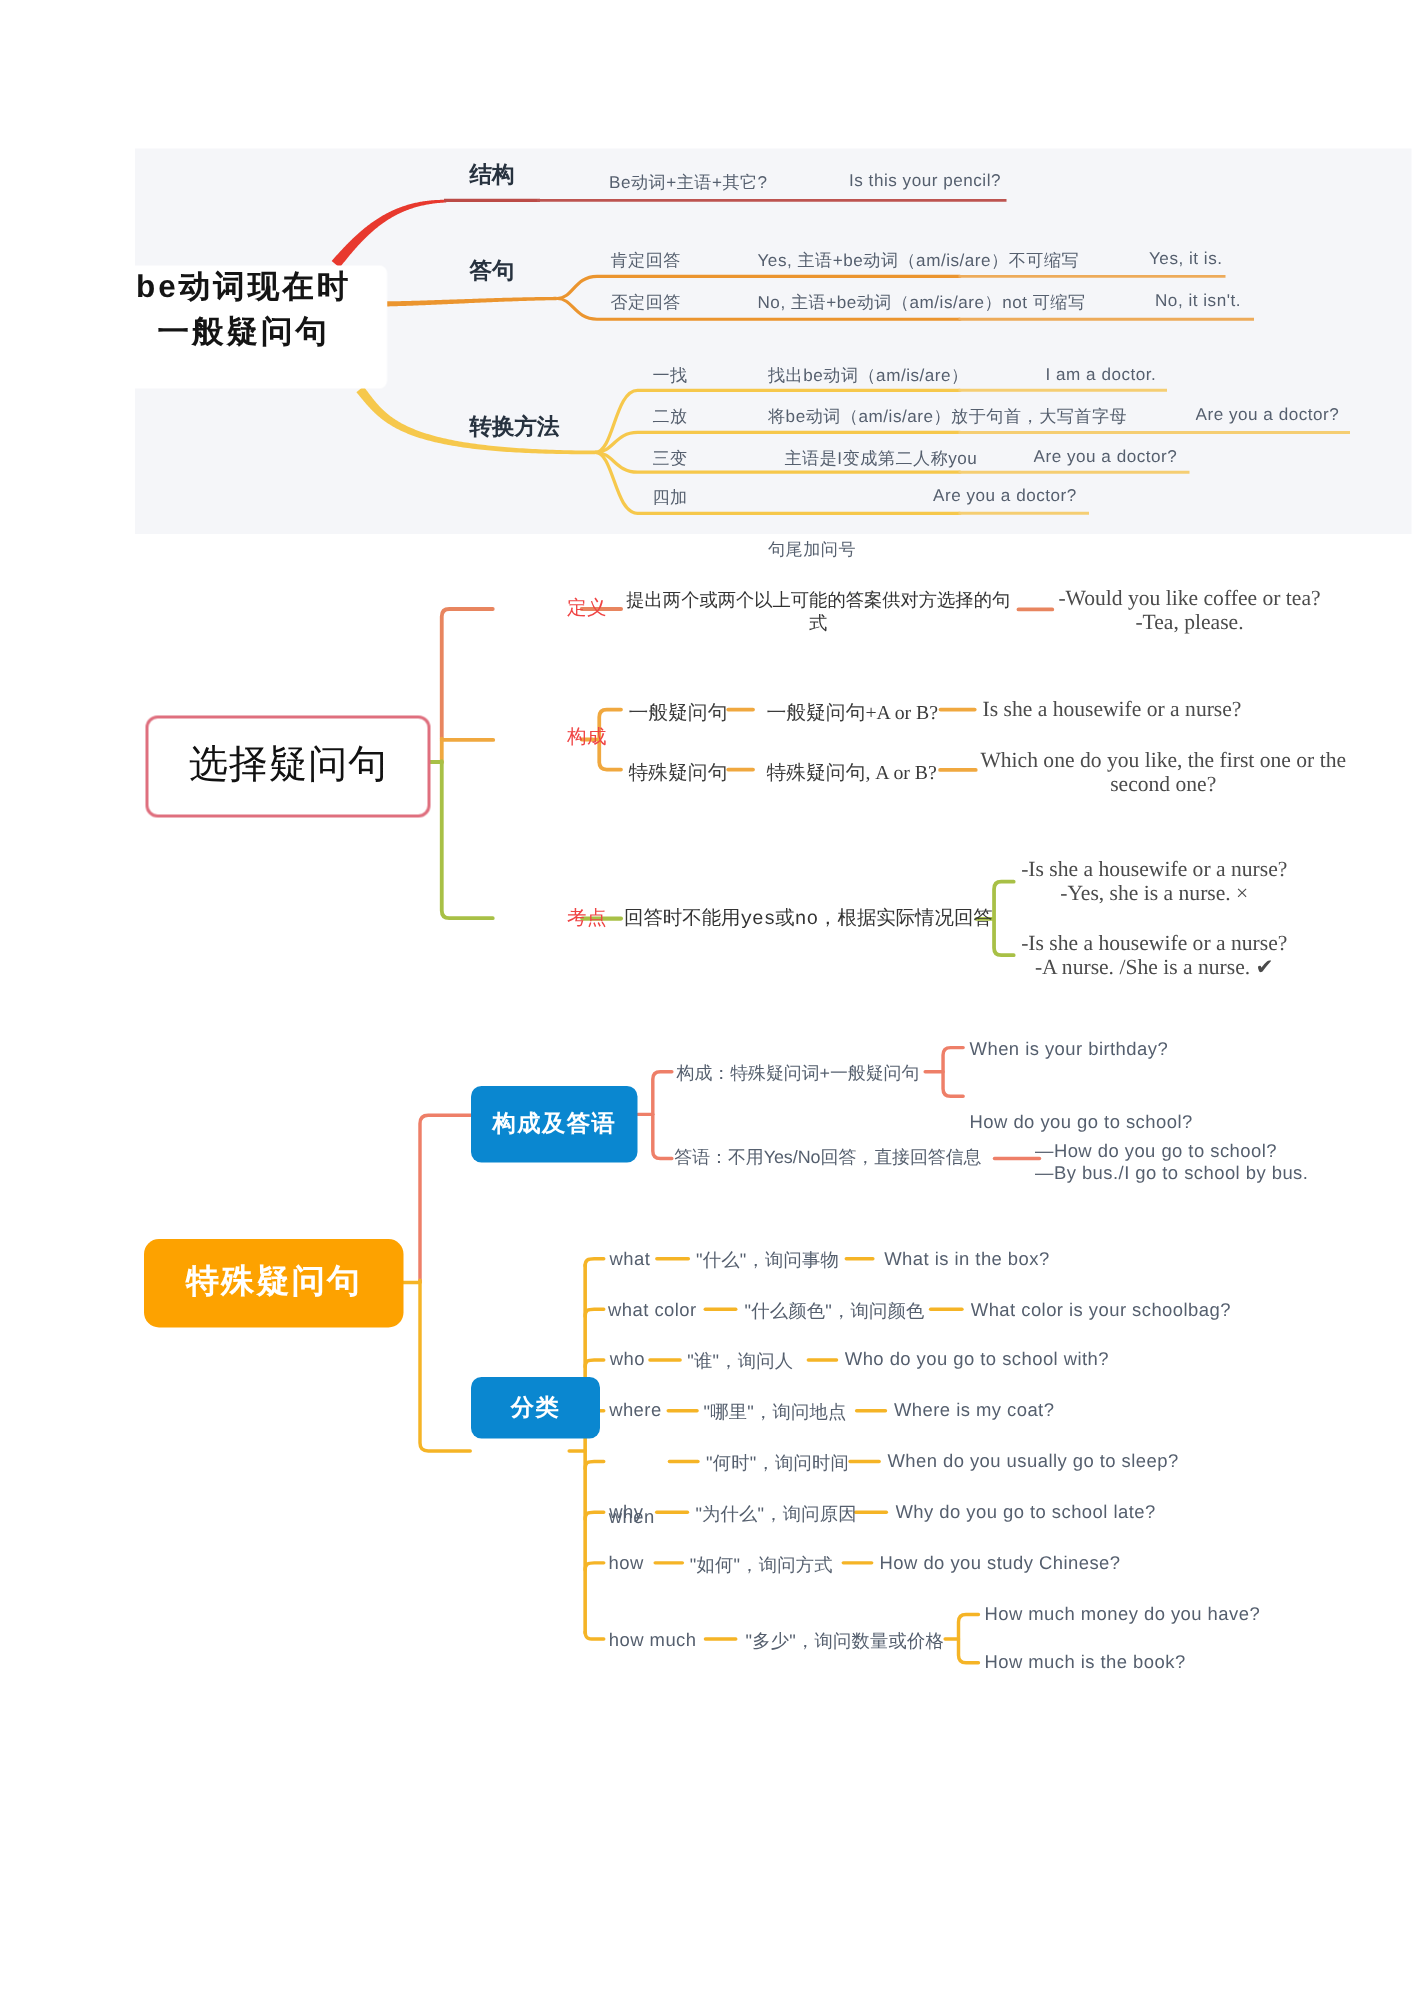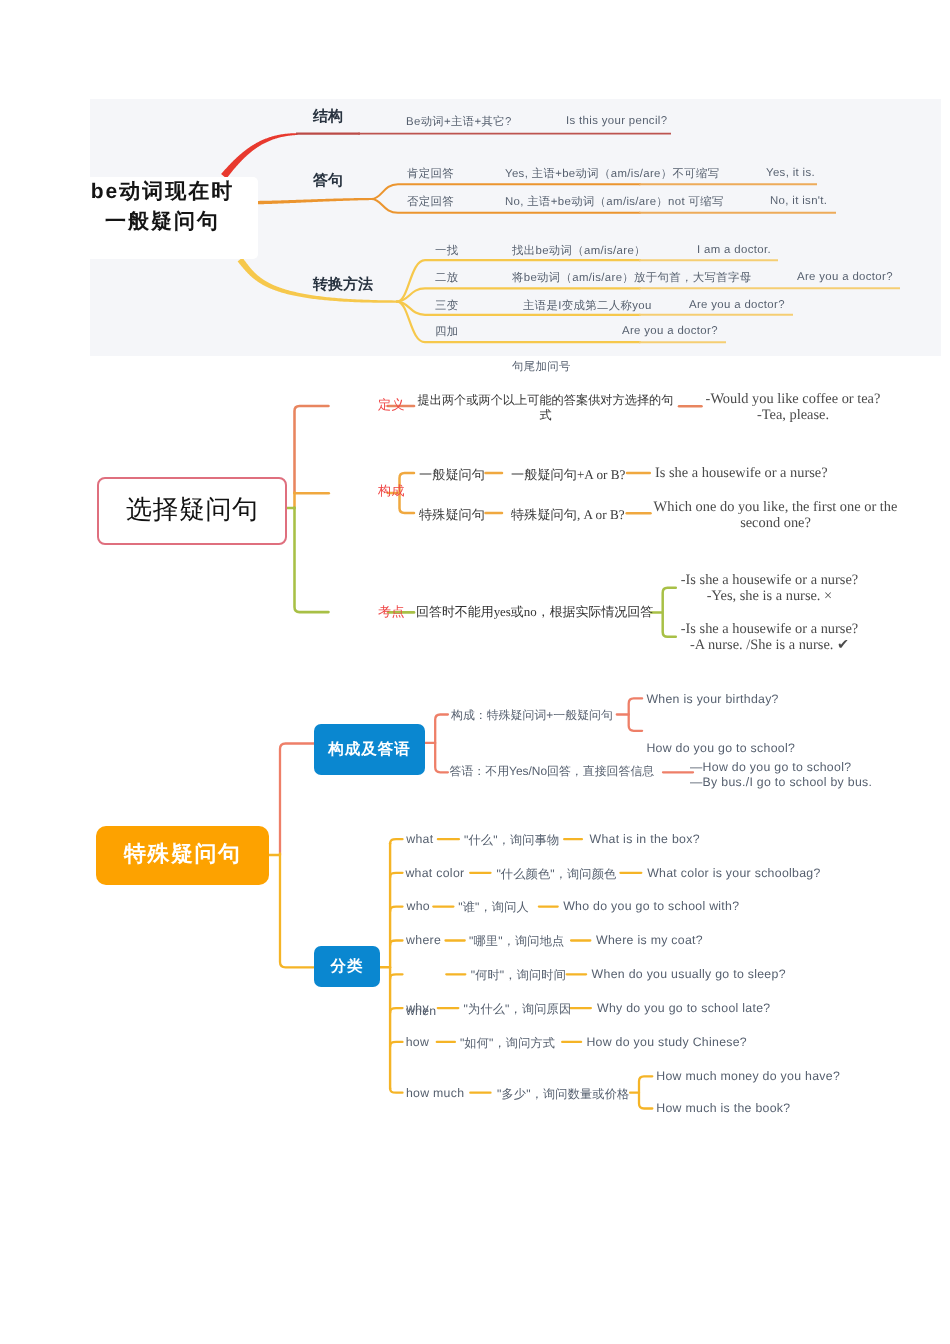--- a/index.html
+++ b/index.html
@@ -21,21 +21,21 @@
         display:flex;align-items:center;justify-content:center;color:#1a1a1a;}
   .boxblue{position:absolute;background:#0a87d0;border-radius:7px;transform:translateZ(0);color:#fff;font-weight:700;
            display:flex;align-items:center;justify-content:center;}
   .boxorange{position:absolute;background:#fda200;border-radius:10px;transform:translateZ(0);color:#fff;font-weight:700;
            display:flex;align-items:center;justify-content:center;}
   .s1txt{font-size:11.4px;letter-spacing:0.35px;}
   .s2txt{font-family:"Liberation Serif",serif;font-size:14.4px;color:#4b4b4b;}
   .s2lab{font-size:13px;color:#ef4444;letter-spacing:0.4px;margin-left:36px;}
   .s2cn{font-family:"Liberation Serif",serif;font-size:12.2px;color:#333;}
   .s2stack{line-height:1.12;}
-  .s2cnk{font-family:Liberation Serif, serif;font-size:12.95px;color:#333;}
+  .s2cnk{font-family:Liberation Mono, monospace;font-size:12.95px;color:#333;}
   .s2cn2{font-family:"Liberation Serif",serif;font-size:13.2px;color:#3b3b3b;}
   .b2t{transform:translateZ(0);display:inline-block;font-size:26px;color:#111;letter-spacing:0.5px;margin-right:-0.5px;position:relative;top:-1.5px;}
   .s3txt{font-size:12.3px;color:#555f6e;letter-spacing:0.3px;}
   .s3cn{font-size:12.2px;color:#555f6e;letter-spacing:0.15px;}
   .s3cng{font-size:11.95px;color:#555f6e;letter-spacing:-0.02px;}
   .b3t{transform:translateZ(0);display:inline-block;font-size:22px;letter-spacing:1.5px;margin-right:-1.5px;position:relative;top:-1px;}
   .b3b{transform:translateZ(0);display:inline-block;font-size:15.5px;letter-spacing:1px;margin-right:-1px;}
 </style>
 </head>
 <body>
@@ -170,21 +170,21 @@
   <path d="M470.3,1092.7 L490.5,1092.7" fill="none" stroke="#f5b426" stroke-width="2.3" stroke-linecap="round" stroke-linejoin="round"></path>
   <path d="M630.1,1092.7 L639,1092.7" fill="none" stroke="#f5b426" stroke-width="2.3" stroke-linecap="round" stroke-linejoin="round"></path>
   <path d="M639,1081.3 L639,1103.5 Q639,1108.5 644,1108.5 L652.3,1108.5 M639,1081.3 Q639,1076.3 644,1076.3 L652.3,1076.3" fill="none" stroke="#f5b426" stroke-width="2.3" stroke-linecap="round" stroke-linejoin="round"></path>
 </svg>
 <div class="boxorange" style="left:95.5px;top:825.5px;width:173px;height:59px;">
       <span class="b3t">特殊疑问句</span>
     </div>
 <div class="boxblue" style="left:313.5px;top:723.5px;width:111px;height:51px;">
       <span class="b3b">构成及答语</span>
     </div>
-<div class="boxblue" style="left:313.5px;top:946px;width:66px;height:41px;font-family:Liberation Serif, serif;">
+<div class="boxblue" style="left:313.5px;top:918px;width:86px;height:41px;font-family:Liberation Serif, serif;">
       <span class="b3b">分类</span>
     </div>
 <div class="t s3cng" style="left:451px;top:706.5px;">构成：特殊疑问词+一般疑问句</div>
 <div class="t s3txt" style="left:646.4px;top:691.8px;">When is your birthday?</div>
 <div class="t s3txt" style="left:646.4px;top:723px;margin-top:18px;">How do you go to school?</div>
 <div class="t s3cng" style="left:449.5px;top:762.5px;">答语：不用Yes/No回答，直接回答信息</div>
 <div class="t s3txt" style="left:690px;top:760px;">—How do you go to school?</div>
 <div class="t s3txt" style="left:690px;top:774.5px;">—By bus./I go to school by bus.</div>
 <div class="t s3txt" style="left:406.3px;top:832.0px;">what</div>
 <div class="t s3cn" style="left:464.0px;top:832.0px;">"什么"，询问事物</div>

